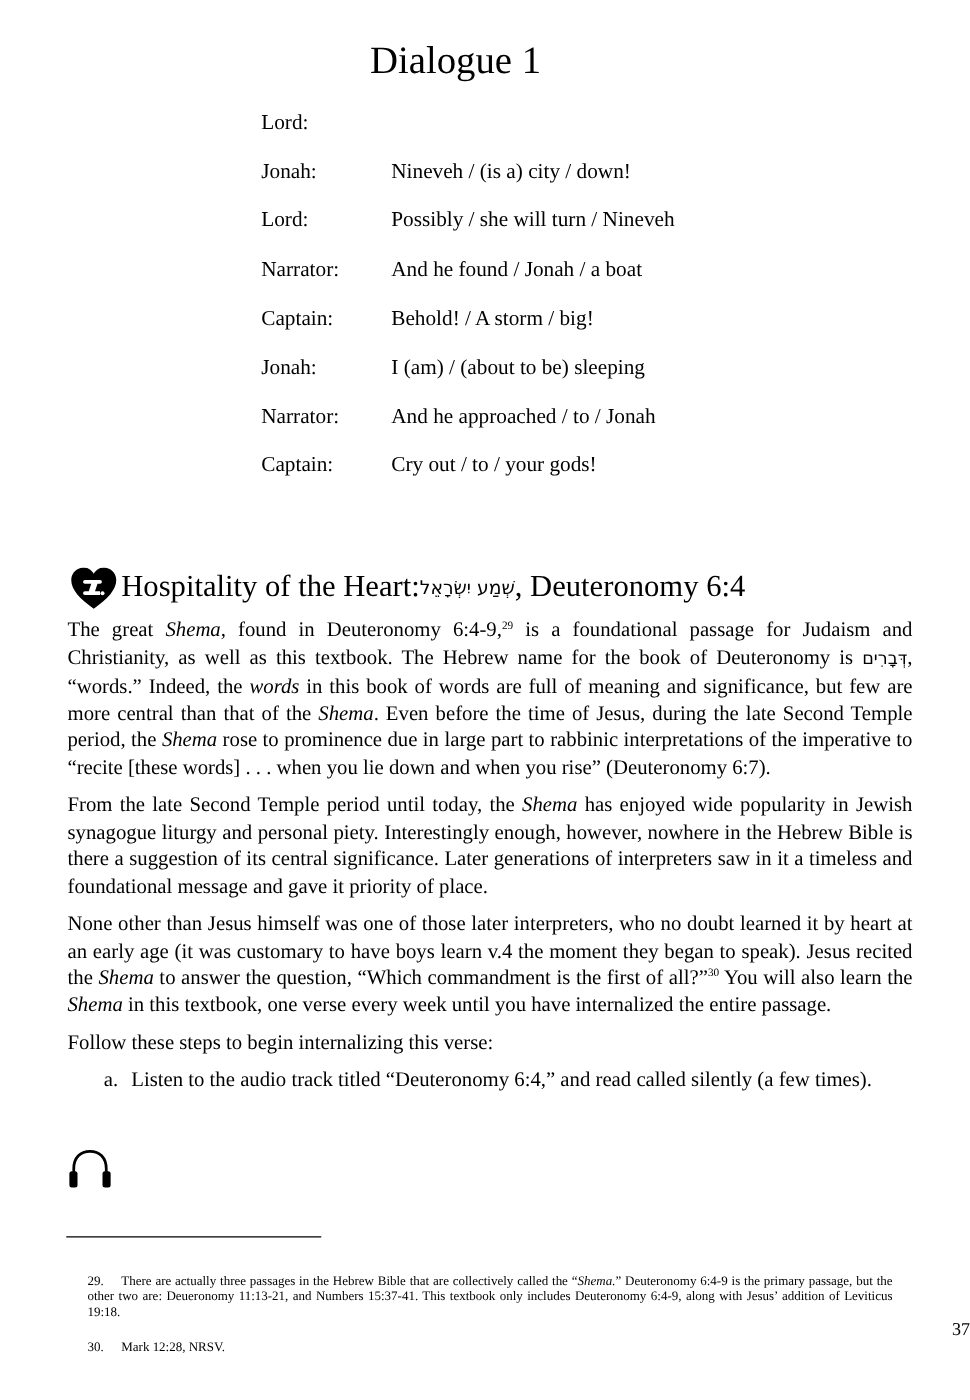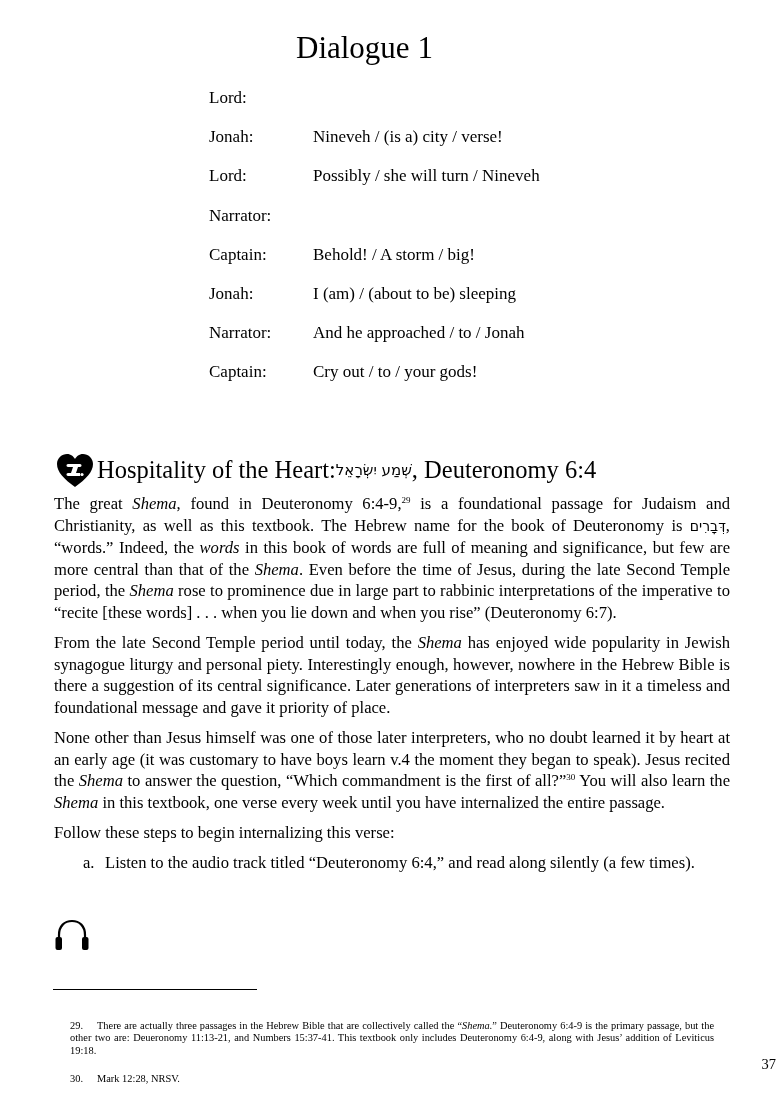--- a/index.html
+++ b/index.html
@@ -39,28 +39,29 @@
 <div class="page">
 
   <div class="dlg-title">Dialogue 1</div>
 
   <div class="dlg">
     <div class="dlg-row">
       <span class="dlg-speaker">Lord:</span>
     </div>
     <div class="dlg-row">
       <span class="dlg-speaker">Jonah:</span>
-      <span class="dlg-line">Nineveh / (is a) city / verse!</span>
+      <span class="dlg-line">Nineveh / (is a) city / down!</span>
     </div>
     <div class="dlg-row">
       <span class="dlg-speaker">Lord:</span>
       <span class="dlg-line">Possibly / she will turn / Nineveh</span>
     </div>
     <div class="dlg-row">
       <span class="dlg-speaker">Narrator:</span>
+      <span class="dlg-line">And he found / Jonah / a boat</span>
     </div>
     <div class="dlg-row">
       <span class="dlg-speaker">Captain:</span>
       <span class="dlg-line">Behold! / A storm / big!</span>
     </div>
     <div class="dlg-row">
       <span class="dlg-speaker">Jonah:</span>
       <span class="dlg-line">I (am) / (about to be) sleeping</span>
     </div>
     <div class="dlg-row">
@@ -86,21 +87,21 @@
 
   <div class="body">
     <p><span>The great </span><em>Shema</em><span>, found in Deuteronomy 6:4-9,</span><sup>29</sup><span> is a foundational passage for Judaism and Christianity, as well as this textbook. The Hebrew name for the book of Deuteronomy is </span><span class="heb-inline" dir="rtl">דְּבָרִים</span><span>, “words.” Indeed, the </span><em>words</em><span> in this book of words are full of meaning and signifi­cance, but few are more central than that of the </span><em>Shema</em><span>. Even before the time of Jesus, during the late Second Temple period, the </span><em>Shema</em><span> rose to prominence due in large part to rabbinic interpretations of the imperative to “recite [these words] . . . when you lie down and when you rise” (Deuteronomy 6:7).</span></p>
 
     <p><span>From the late Second Temple period until today, the </span><em>Shema</em><span> has enjoyed wide popularity in Jewish synagogue liturgy and personal piety. Interestingly enough, however, nowhere in the Hebrew Bible is there a suggestion of its central significance. Later generations of inter­preters saw in it a timeless and foundational message and gave it priority of place.</span></p>
 
     <p><span>None other than Jesus himself was one of those later interpreters, who no doubt learned it by heart at an early age (it was customary to have boys learn v.4 the moment they began to speak). Jesus recited the </span><em>Shema</em><span> to answer the question, “Which commandment is the first of all?”</span><sup>30</sup><span> You will also learn the </span><em>Shema</em><span> in this textbook, one verse every week until you have internalized the entire passage.</span></p>
 
     <p>Follow these steps to begin internalizing this verse:</p>
 
-    <p class="step"><span class="step-marker">a.</span><span>Listen to the audio track titled “Deuteronomy 6:4,” and read along silently (a few times).</span></p>
+    <p class="step"><span class="step-marker">a.</span><span>Listen to the audio track titled “Deuteronomy 6:4,” and read called silently (a few times).</span></p>
   </div>
 
   <svg class="headphones" viewBox="0 0 36 34">
     <path d="M5 24 L 5 17 C 5 8, 10.5 3, 18 3 C 25.5 3, 31 8, 31 17 L 31 24" fill="none" stroke="#000" stroke-width="2.2"></path>
     <rect x="1.5" y="19" width="6.5" height="13" rx="2" fill="#000"></rect>
     <rect x="28" y="19" width="6.5" height="13" rx="2" fill="#000"></rect>
   </svg>
 
   <div class="fn-rule"></div>
 

